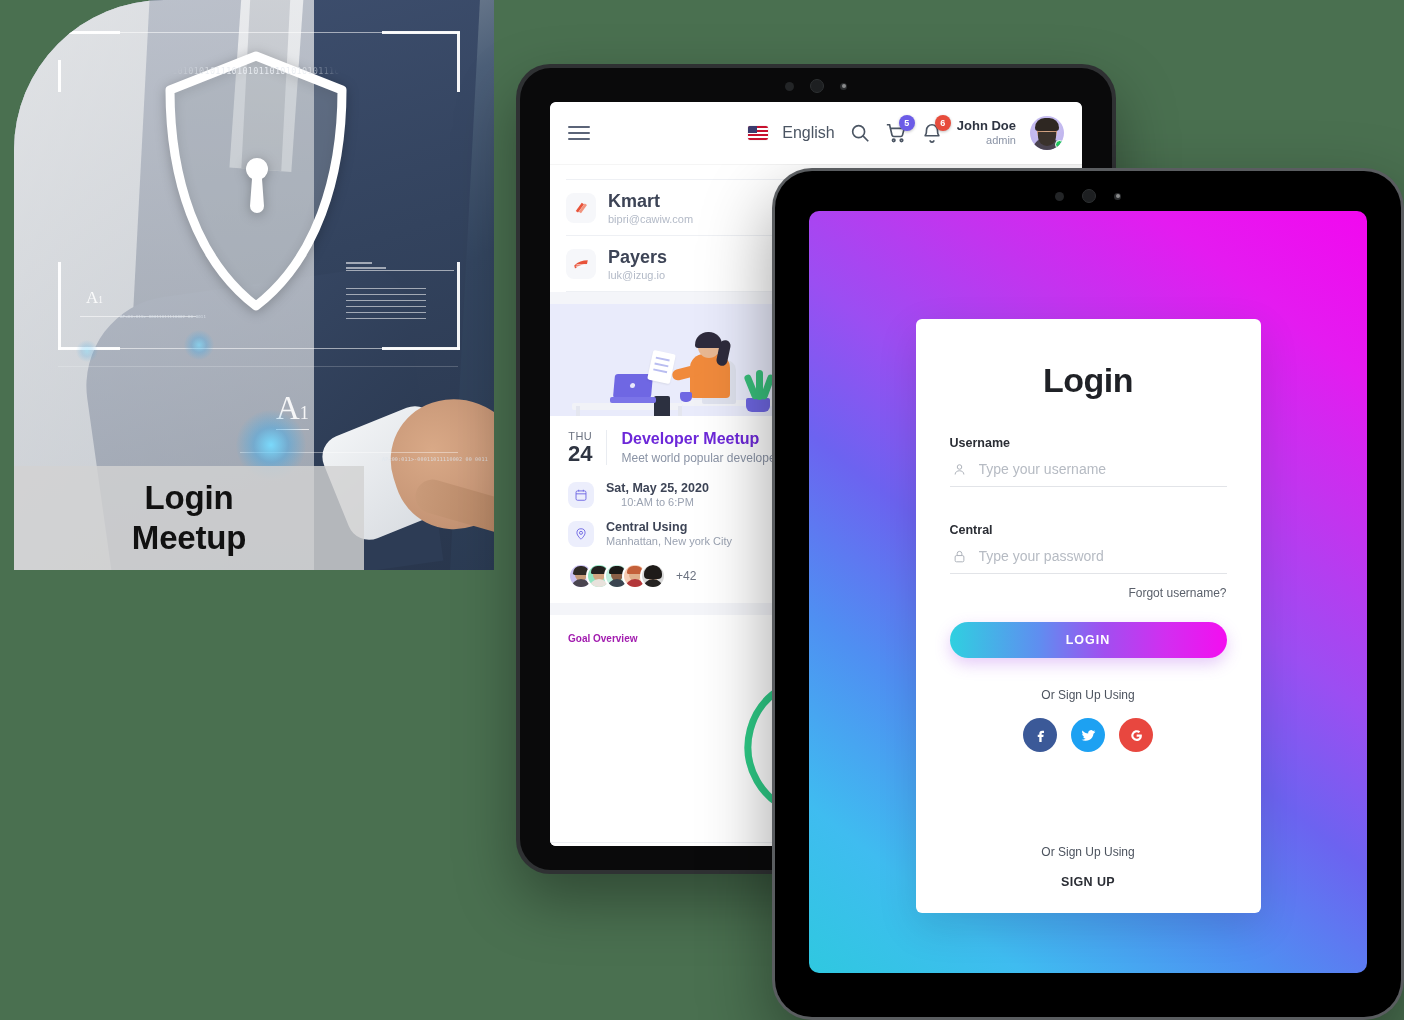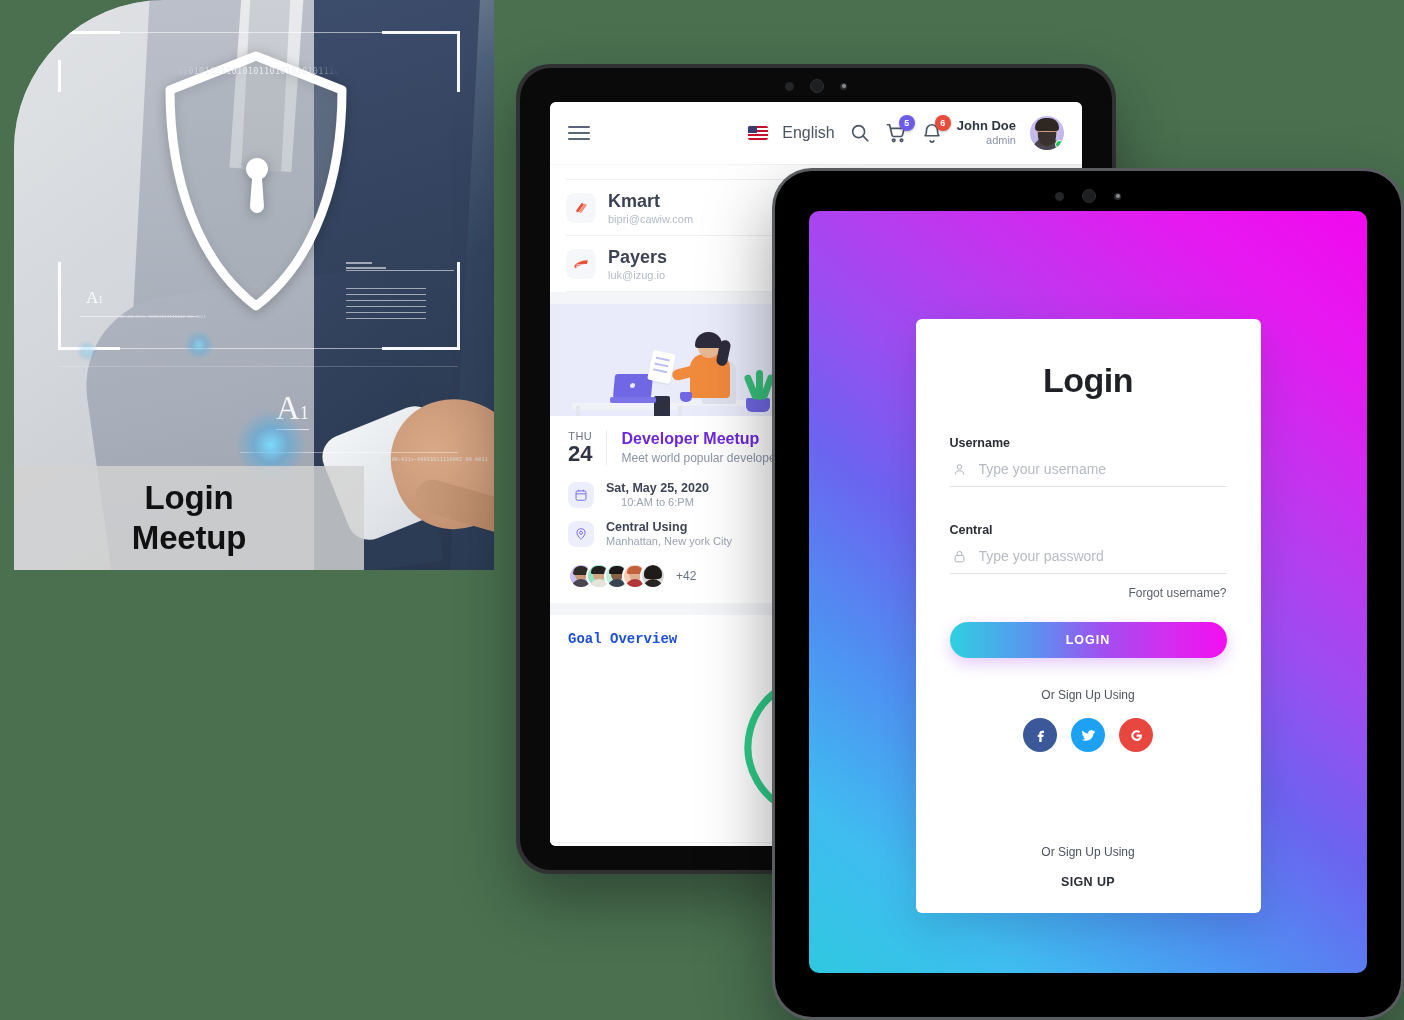--- a/index.html
+++ b/index.html
@@ -252,21 +252,21 @@
   .mico svg { width:14px; height:14px; stroke:#6f67e3; fill:none; stroke-width:1.6; }
   .mtxt .t1 { font-size:12.5px; font-weight:bold; color:#3d4456; }
   .mtxt .t2 { font-size:11px; color:#9aa2b1; margin-top:1px;text-align:center; }
   .stack { display:flex; align-items:center; padding:10px 18px 14px; }
   .st-av { width:26px; height:26px; border-radius:50%; border:2px solid #fff; margin-left:-8px; overflow:hidden; position:relative; }
   .st-av:first-child { margin-left:0; }
   .st-more { font-size:12px; color:#6b7280; margin-left:10px; }
 
   
   .goal-head { padding:14px 18px 0; display:flex; align-items:center; }
-  .goal-title { font-size:14px; font-weight:bold; color:#1d4ed8;font-family:Liberation Mono, monospace; }
+  .goal-title { font-size:10px; font-weight:bold; color:#a21caf; }
   .goal-dots { margin-left:auto; color:#b9c0cc; font-size:16px; letter-spacing:1px; }
   .gauge-wrap { display:flex; align-items:center; justify-content:center; padding:14px 0 10px; position:relative; }
   .gauge-val {
     position:absolute; top:50%; left:50%; transform:translate(-50%,-50%);
     font-size:30px; color:#54606f; font-weight:500;
   }
   .goal-foot { display:flex; border-top:1px solid #eef0f4; }
   .goal-cell { flex:1; text-align:center; padding:12px 0 14px; }
   .goal-cell + .goal-cell { border-left:1px solid #eef0f4; }
 

